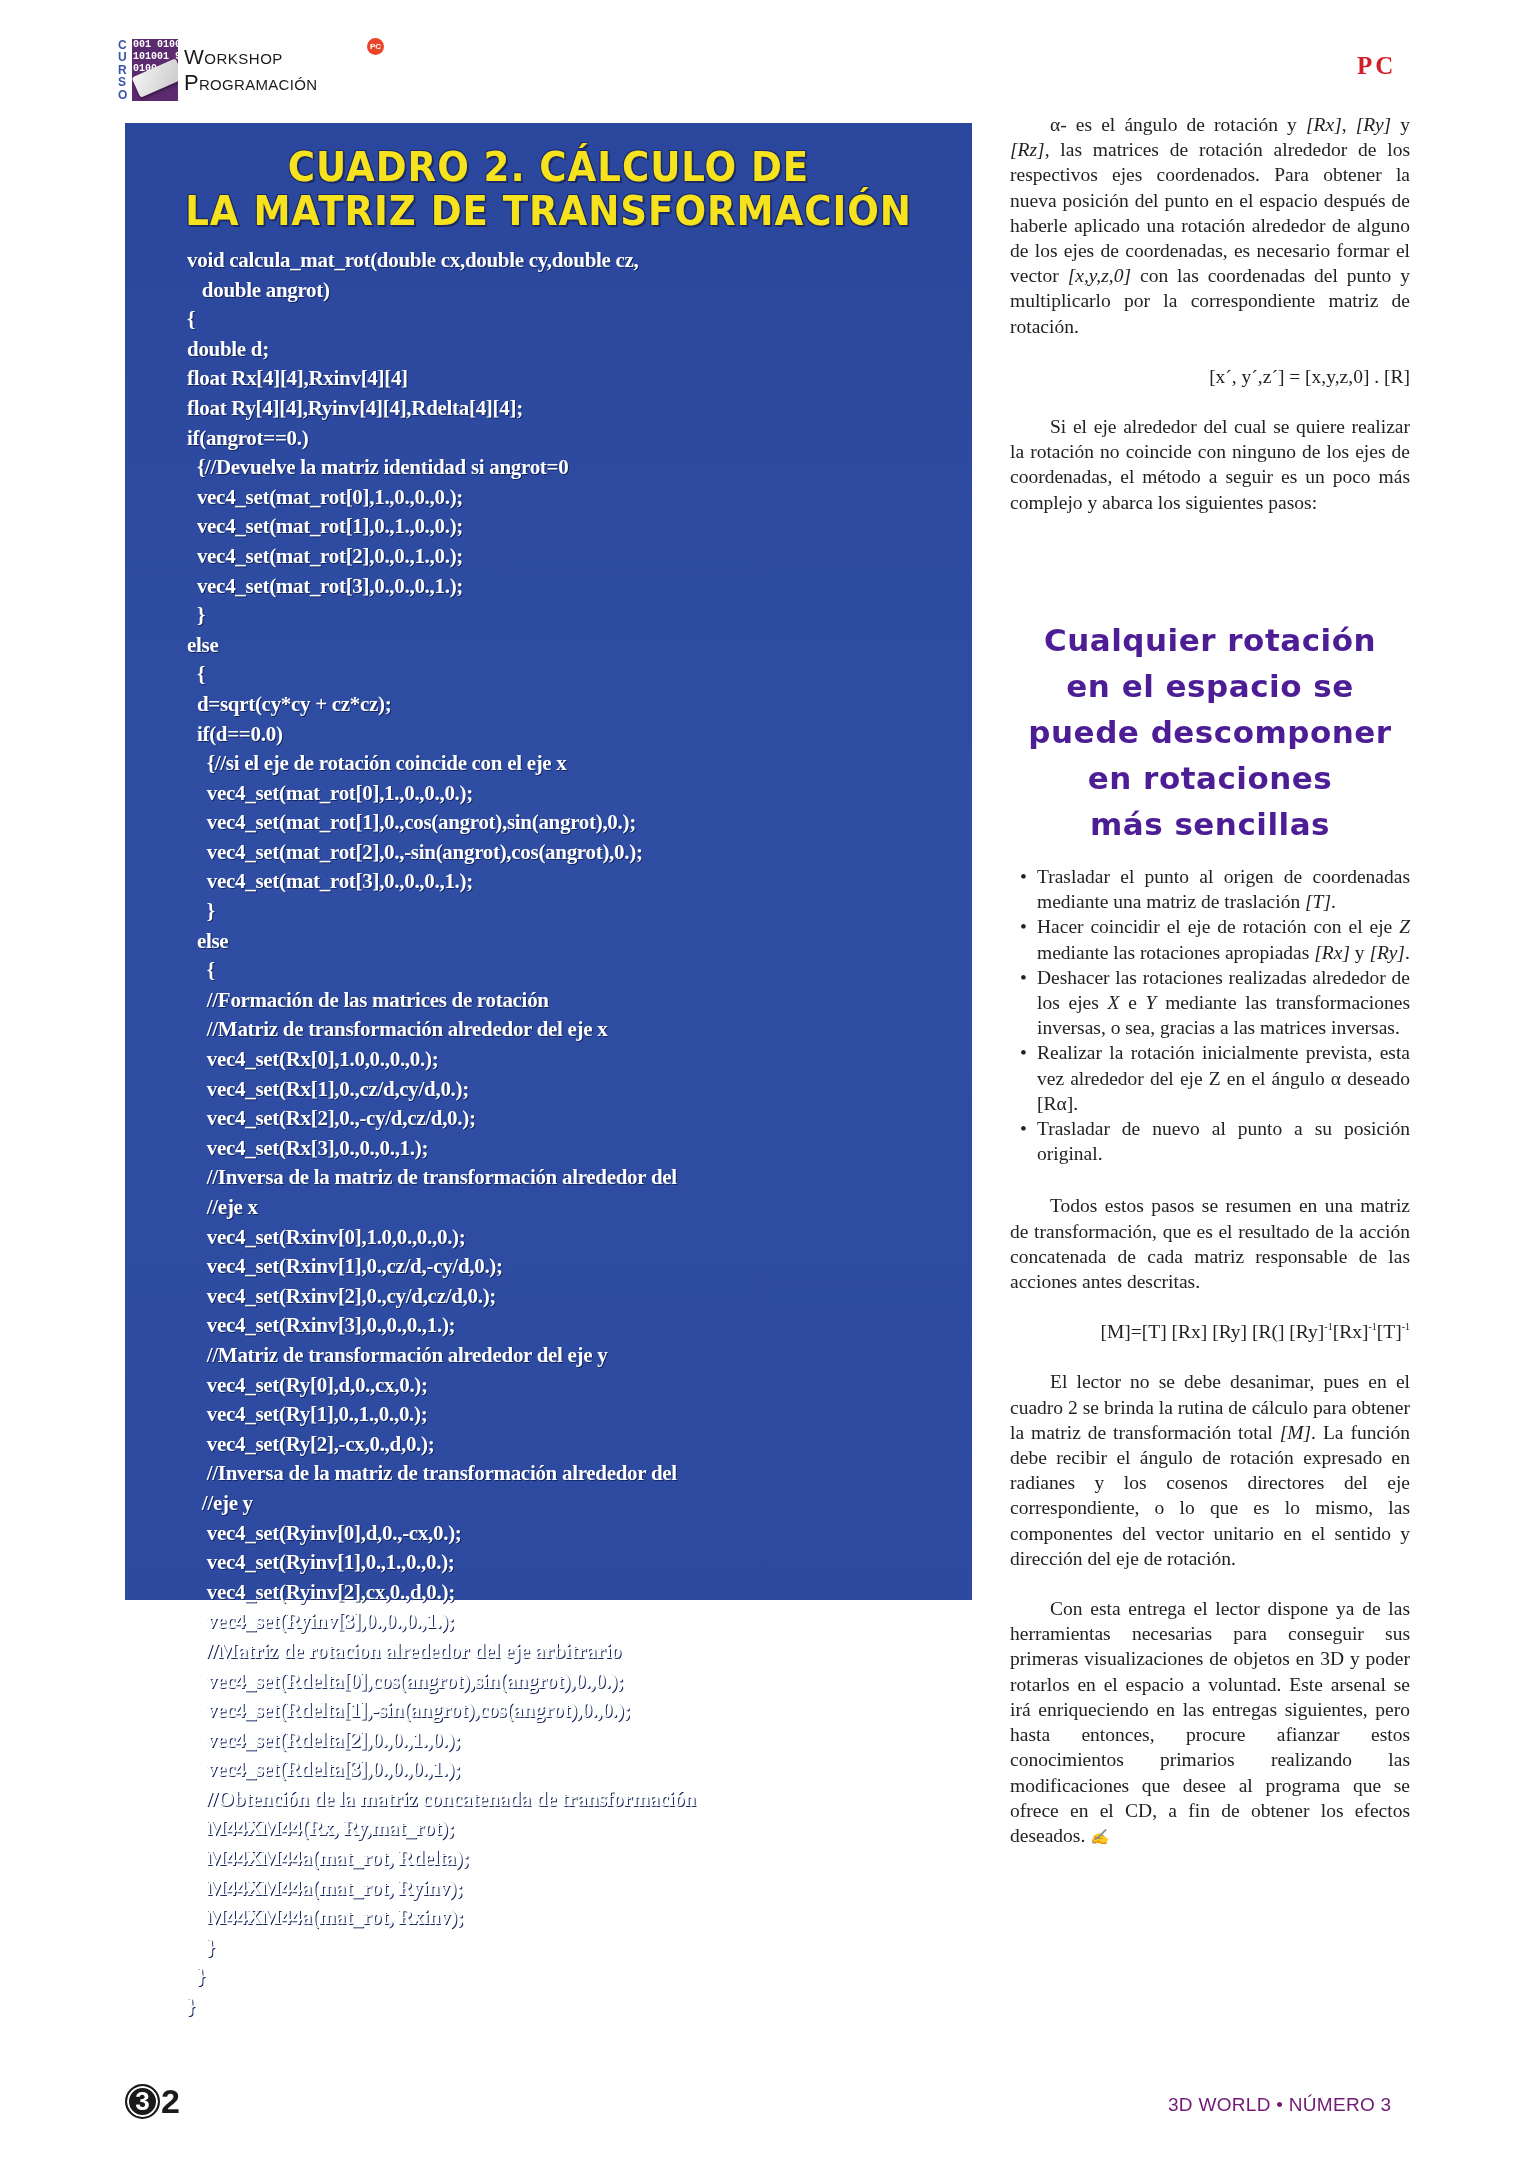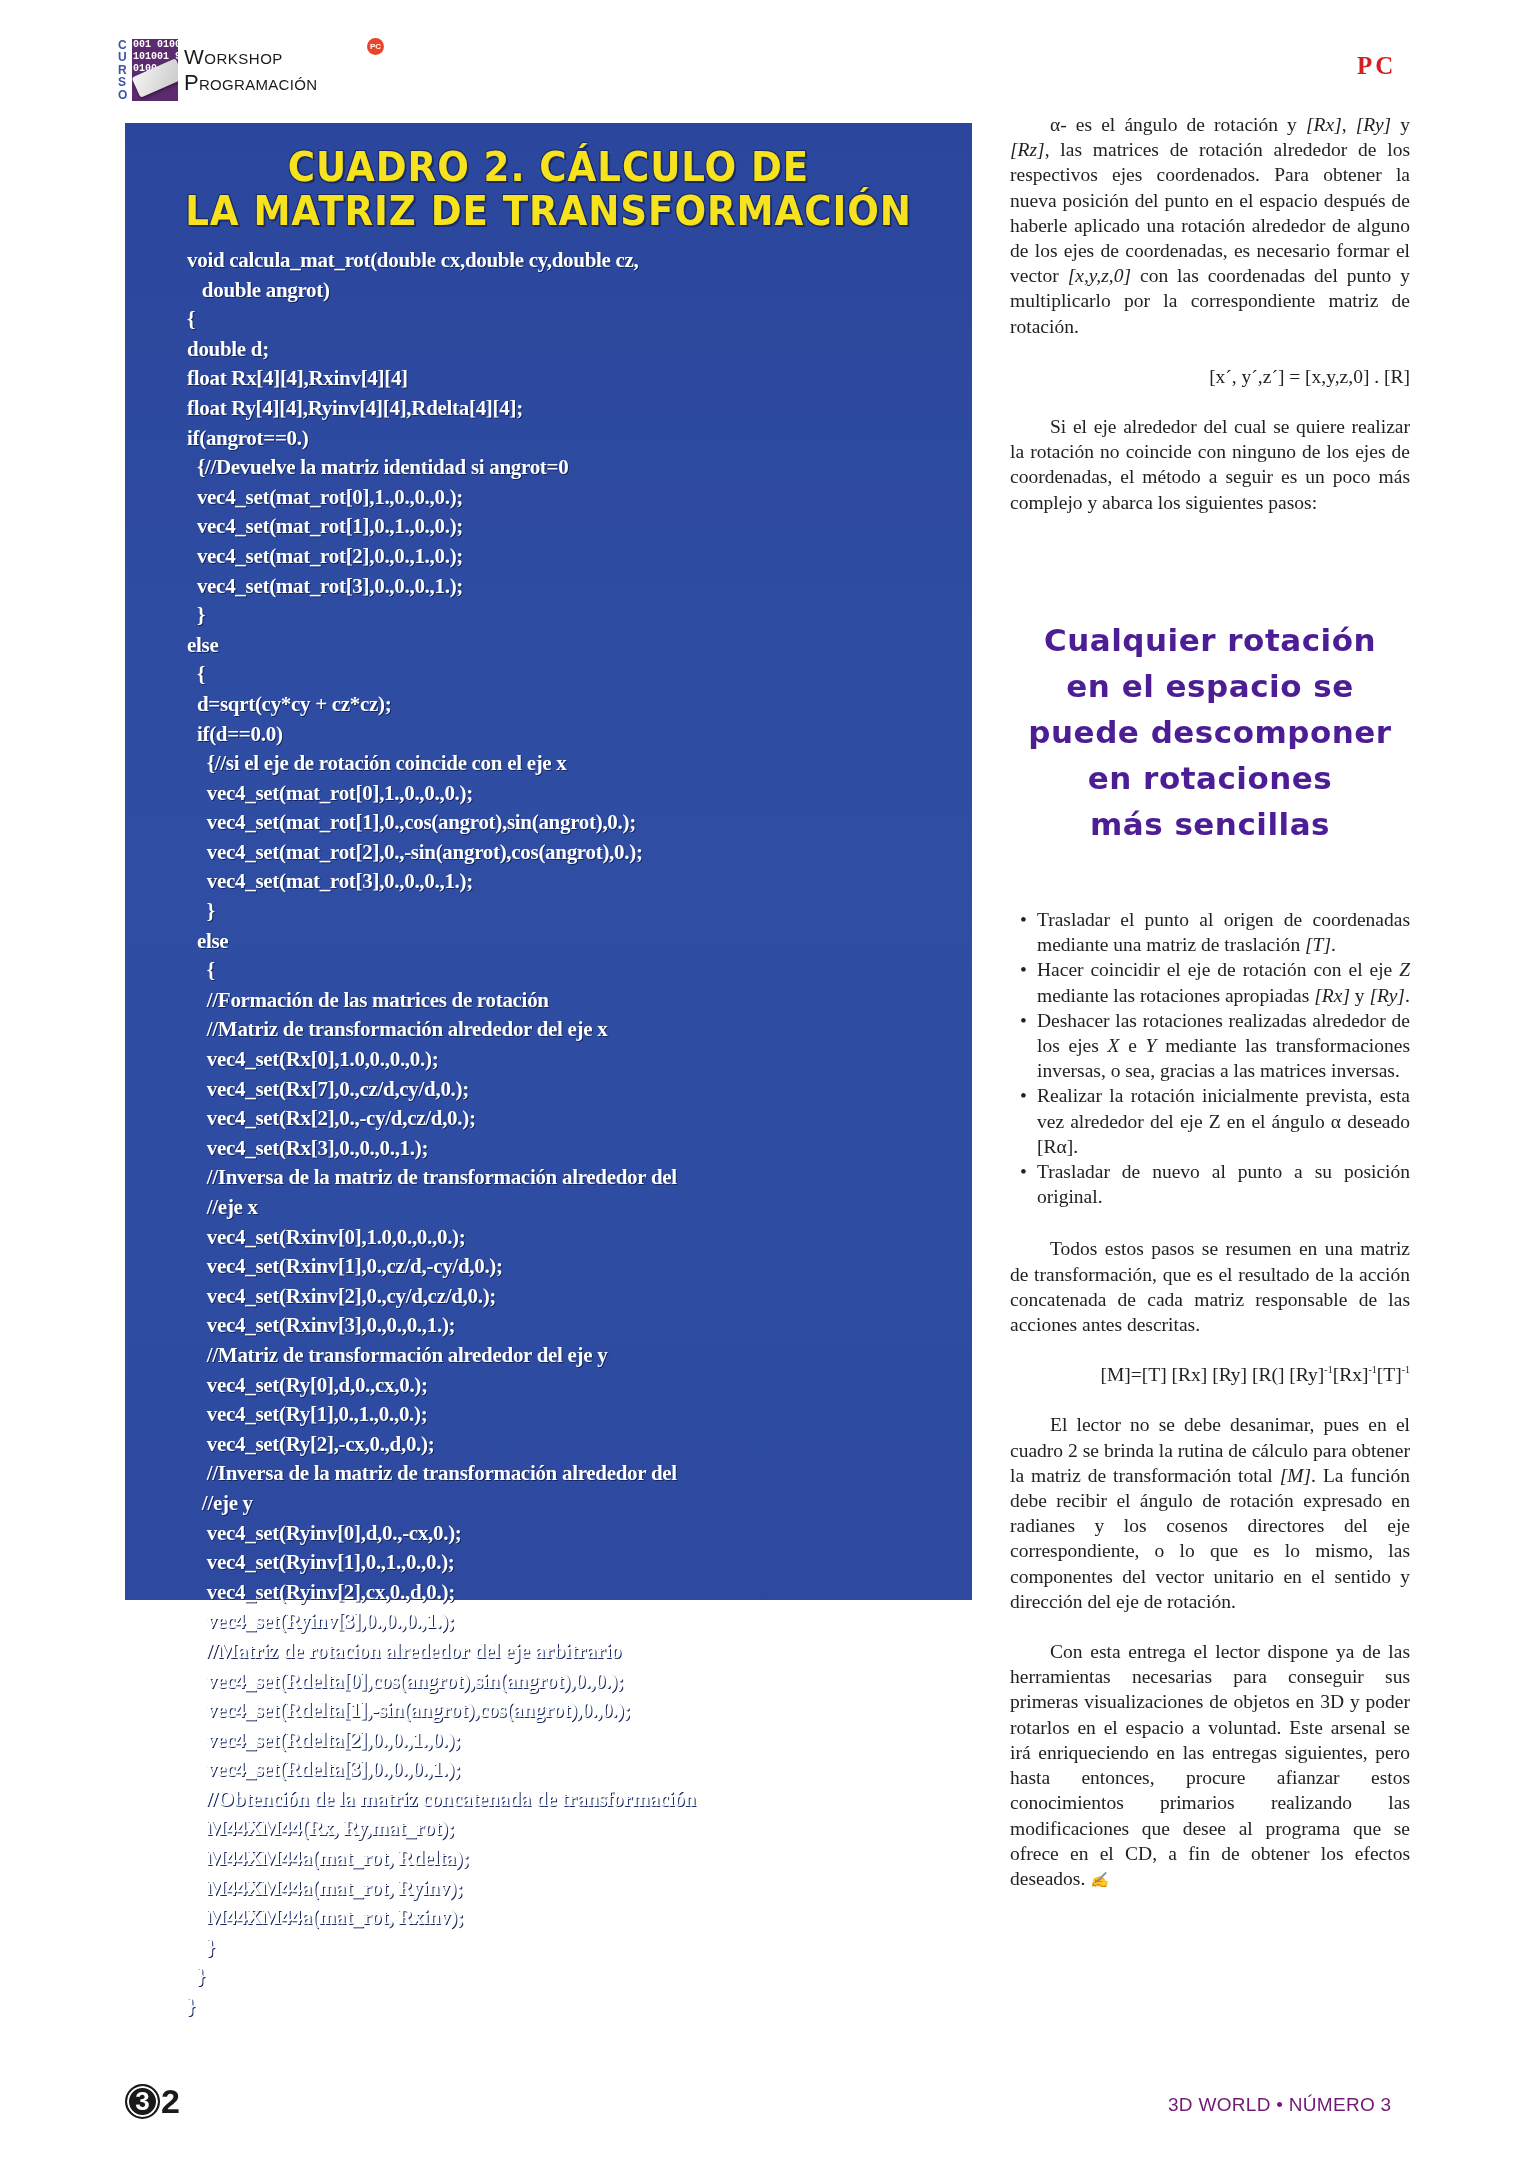--- a/index.html
+++ b/index.html
@@ -151,21 +151,21 @@
       <div class="code-line">    vec4_set(mat_rot[0],1.,0.,0.,0.);</div>
       <div class="code-line">    vec4_set(mat_rot[1],0.,cos(angrot),sin(angrot),0.);</div>
       <div class="code-line">    vec4_set(mat_rot[2],0.,-sin(angrot),cos(angrot),0.);</div>
       <div class="code-line">    vec4_set(mat_rot[3],0.,0.,0.,1.);</div>
       <div class="code-line">    }</div>
       <div class="code-line">  else</div>
       <div class="code-line">    {</div>
       <div class="code-line">    //Formación de las matrices de rotación</div>
       <div class="code-line">    //Matriz de transformación alrededor del eje x</div>
       <div class="code-line">    vec4_set(Rx[0],1.0,0.,0.,0.);</div>
-      <div class="code-line">    vec4_set(Rx[7],0.,cz/d,cy/d,0.);</div>
+      <div class="code-line">    vec4_set(Rx[1],0.,cz/d,cy/d,0.);</div>
       <div class="code-line">    vec4_set(Rx[2],0.,-cy/d,cz/d,0.);</div>
       <div class="code-line">    vec4_set(Rx[3],0.,0.,0.,1.);</div>
       <div class="code-line">    //Inversa de la matriz de transformación alrededor del</div>
       <div class="code-line">    //eje x</div>
       <div class="code-line">    vec4_set(Rxinv[0],1.0,0.,0.,0.);</div>
       <div class="code-line">    vec4_set(Rxinv[1],0.,cz/d,-cy/d,0.);</div>
       <div class="code-line">    vec4_set(Rxinv[2],0.,cy/d,cz/d,0.);</div>
       <div class="code-line">    vec4_set(Rxinv[3],0.,0.,0.,1.);</div>
       <div class="code-line">    //Matriz de transformación alrededor del eje y</div>
       <div class="code-line">    vec4_set(Ry[0],d,0.,cx,0.);</div>
@@ -200,21 +200,21 @@
 </div>
 
 <div class="pull">
   <div>Cualquier rotación</div>
   <div>en el espacio se</div>
   <div>puede descomponer</div>
   <div>en rotaciones</div>
   <div>más sencillas</div>
 </div>
 
-<div class="col" style="top:907px;">
+<div class="col" style="top:864px;">
   <ul class="bullets">
     <li><span>Trasladar el punto al origen de coordenadas mediante una matriz de traslación </span><i>[T]</i><span>.</span></li>
     <li><span>Hacer coincidir el eje de rotación con el eje </span><i>Z</i><span> mediante las rotaciones apropiadas </span><i>[Rx]</i><span> y  </span><i>[Ry]</i><span>.</span></li>
     <li><span>Deshacer las rotaciones realizadas alrededor de los ejes </span><i>X</i><span> e </span><i>Y</i><span> mediante las transformaciones inversas, o sea, gracias a las matrices inversas.</span></li>
     <li><span>Realizar la rotación inicialmente prevista, esta vez alrededor del eje Z en el ángulo α deseado [Rα].</span></li>
     <li><span>Trasladar de nuevo al punto a su posición original.</span></li>
   </ul>
   <p class="indent" style="margin-top:27px;">Todos estos pasos se resumen en una matriz de transformación, que es el resultado de la acción concatenada de cada matriz responsable de las acciones antes descritas.</p>
   <p class="formula" style="margin-top:25px;"><span>[M]=[T] [Rx] [Ry] [R(] [Ry]</span><sup>-1</sup><span>[Rx]</span><sup>-1</sup><span>[T]</span><sup>-1</sup></p>
   <p class="indent" style="margin-top:25px;"><span>El lector no se debe desanimar, pues en el cuadro 2 se brinda la rutina de cálculo para obtener la matriz de transformación total </span><i>[M]</i><span>. La función debe recibir el ángulo de rotación expresado en radianes y los cosenos directores del eje correspondiente, o lo que es lo mismo, las componentes del vector unitario en el sentido y dirección del eje de rotación.</span></p>

